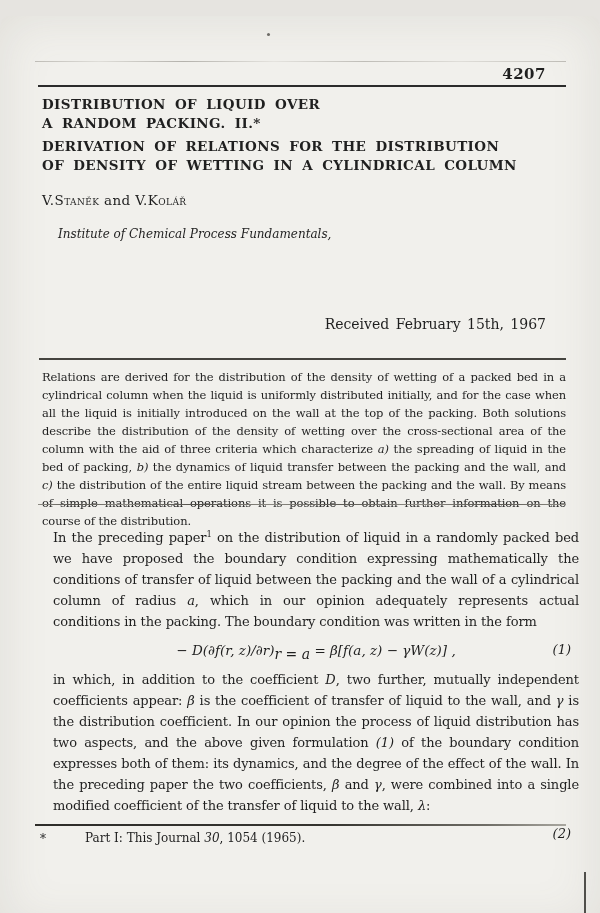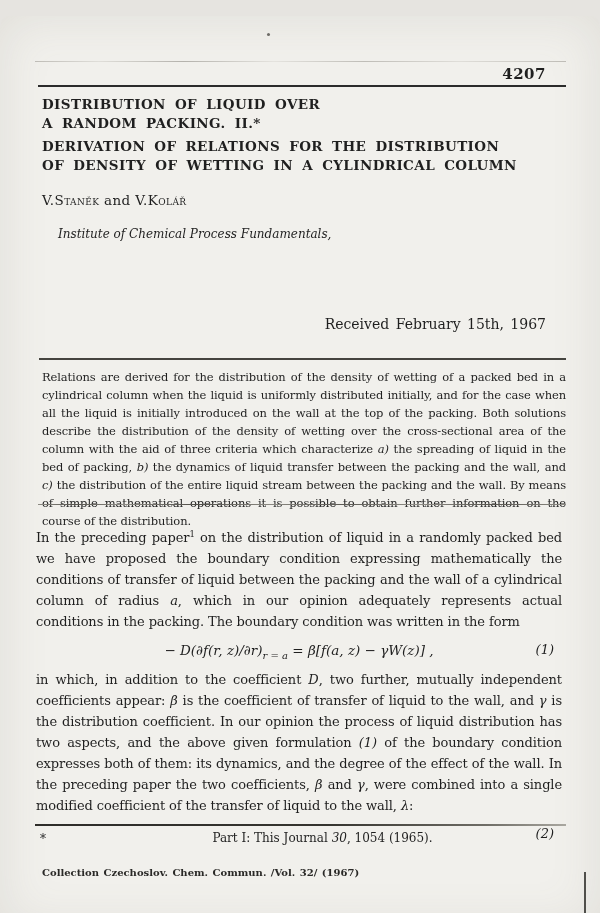--- a/index.html
+++ b/index.html
@@ -73,42 +73,42 @@
 
   
   .abstract {
     left: 42px; top: 352px; width: 524px;
     font-size: 11.5px; line-height: 18px; letter-spacing: -0.1px;
     text-align: justify;
   }
 
   
   .main-text {
-    left: 36px; top: 511px; width: 526px;
+    left: 53px; top: 511px; width: 526px;
     font-size: 13px; line-height: 21px; letter-spacing: -0.1px;
     text-align: justify;
   }
   .main-text p { margin: 0; }
   .italic { font-style: italic; }
   .sup { font-size: 8.5px; vertical-align: super; line-height: 0; }
   .equation-row {
     position: relative; margin: 7px 0 8px 0;
     text-align: center; font-style: italic; font-size: 13.5px;
     letter-spacing: 0; line-height: 22px;
   }
-  .equation-row .eq-sub { font-size: 10px; vertical-align: sub; line-height: 0; letter-spacing: 0; }
+  .equation-row .eq-sub { font-size: 14px; vertical-align: sub; line-height: 0; letter-spacing: 0; }
   .eq-number {
     position: absolute; right: 8px; top: 0;
     font-style: italic; font-size: 13px;
   }
 
   
   .footnote { left: 40px; top: 815px; width: 520px; font-size: 12px; }
   .footnote-marker { position: absolute; left: 0; top: 1px; font-size: 12px; }
-  .footnote-text { margin-left: 45px; text-align: center; }
+  .footnote-text { margin-left: 45px; }
   .journal-footer {
     left: 42px; top: 851px;
     font-size: 10px; font-weight: bold; letter-spacing: 0px; word-spacing: 1px;
     color: #2a2927;
   }
 </style>
 </head>
 <body>
 
 <div class="page">
@@ -153,17 +153,16 @@
     <div class="equation-row"><span class="eq-number">(2)</span></div>
   </div>
 
   <div class="abs rule-footnote"></div>
 
   <div class="abs footnote">
     <span class="footnote-marker">*</span>
     <div class="footnote-text"><span>Part I: This Journal </span><span class="italic">30</span><span>, 1054 (1965).</span></div>
   </div>
 
-  <div class="abs journal-footer">Collection Czechoslov. Chem. Commun. /Vol. 32/ (1967)</div>
 
   <div class="abs scan-vline"></div>
 
 </div>
 
 </body></html>

